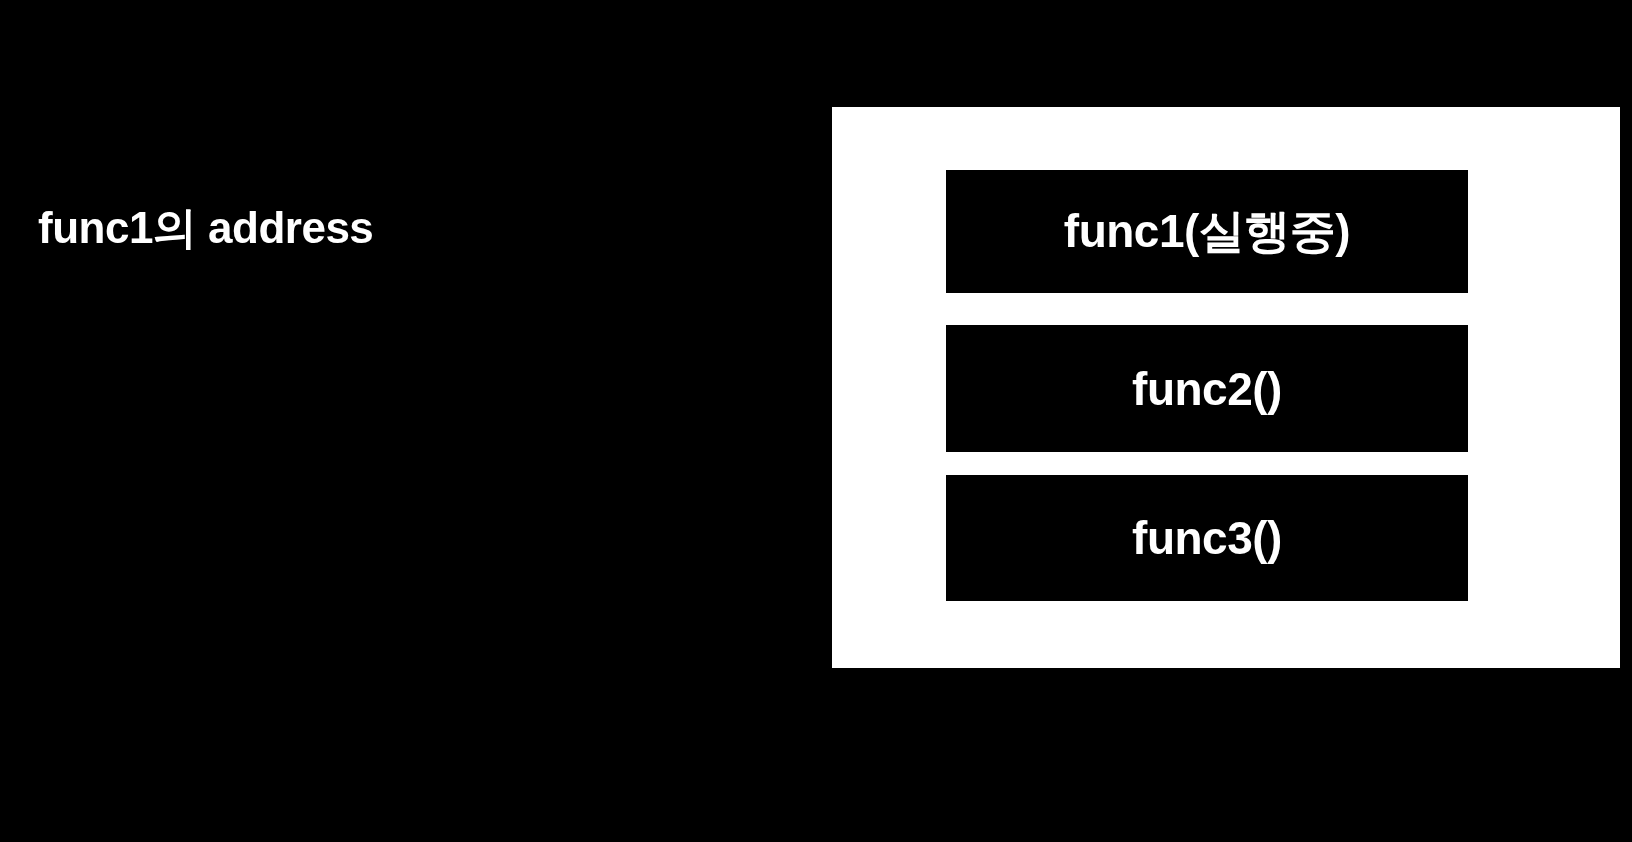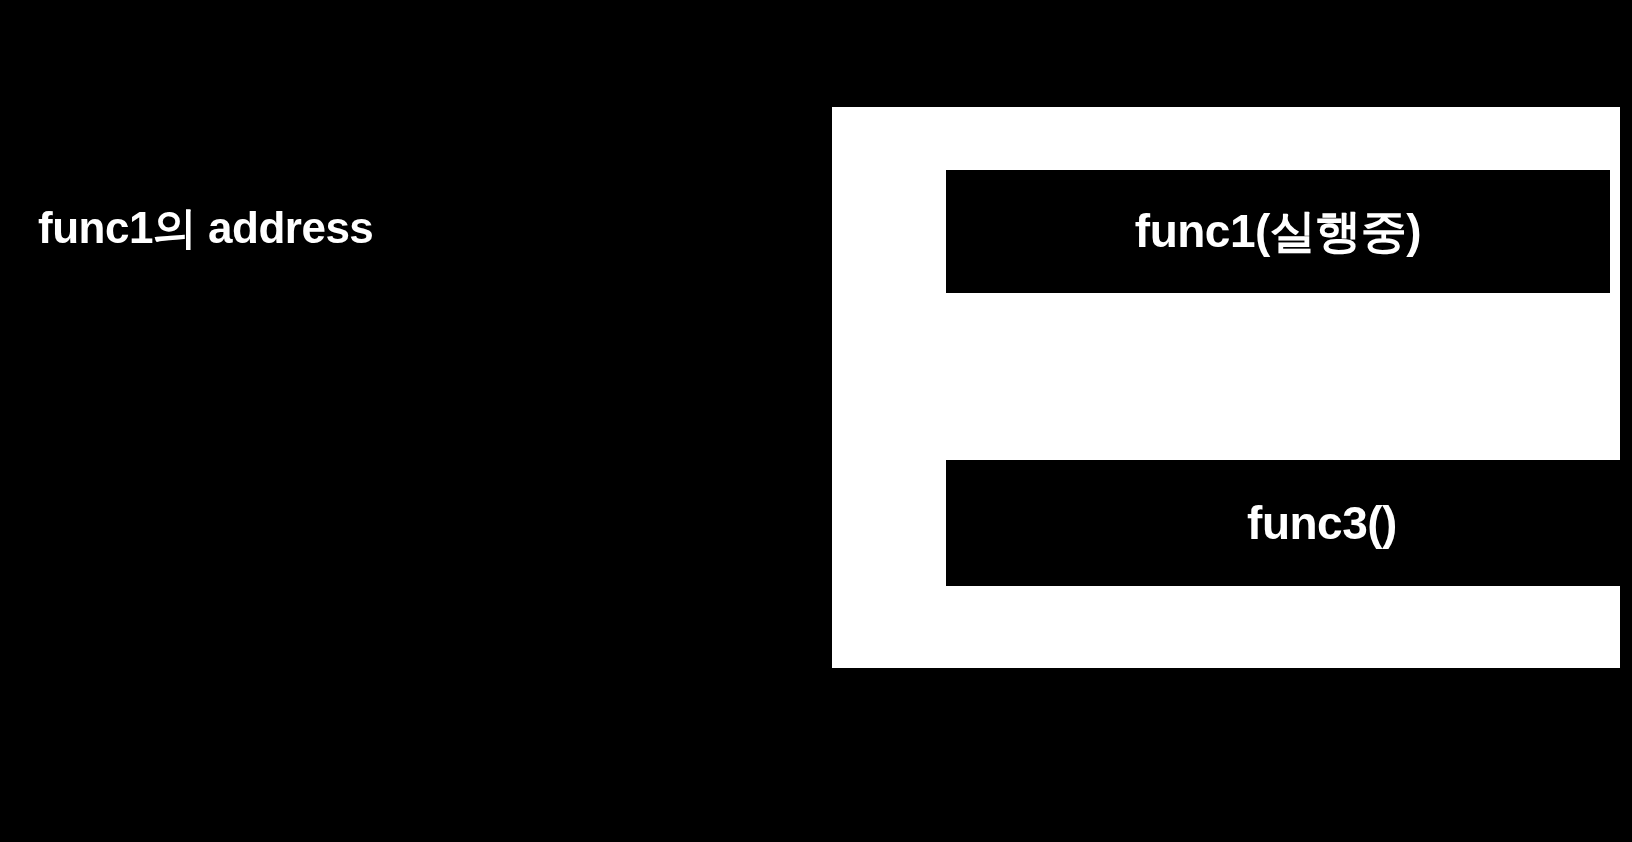--- a/index.html
+++ b/index.html
@@ -42,34 +42,34 @@
     top: 107px;
     width: 788px;
     height: 561px;
     background: #ffffff;
   }
 
   
   .frame-box {
     position: absolute;
     left: 114px;           
-    width: 664px;          
+    width: 522px;          
     background: #000000;
     color: #ffffff;
     font-size: 46px;
     font-weight: 700;
     letter-spacing: -0.5px;
     display: flex;
     align-items: center;
     justify-content: center;
     white-space: nowrap;
   }
   .frame-box-0 { top: 63px;  height: 123px; } 
   .frame-box-1 { top: 218px; height: 127px; } 
-  .frame-box-2 { top: 353px; height: 126px; padding-left: 44px; } 
+  .frame-box-2 { top: 368px; height: 126px; } 
 
   
   .arrow {
     position: absolute;
     left: 826px;
     top: 198px;
     width: 120px;
     height: 60px;
     pointer-events: none;
   }
@@ -85,20 +85,23 @@
     <line x1="6" y1="30" x2="98" y2="30" stroke="#000000" stroke-width="5"></line>
     <polygon points="96,18 120,30 96,42" fill="#000000"></polygon>
   </svg>
 
   <div class="panel">
 
     <div class="frame-box frame-box-0">
       <span>func1(실행중)</span>
     </div>
 
+    <div class="frame-box frame-box-1">
+      <span>func2()</span>
+    </div>
 
     <div class="frame-box frame-box-2">
       <span>func3()</span>
     </div>
 
   </div>
 
 </div>
 
 </body></html>

